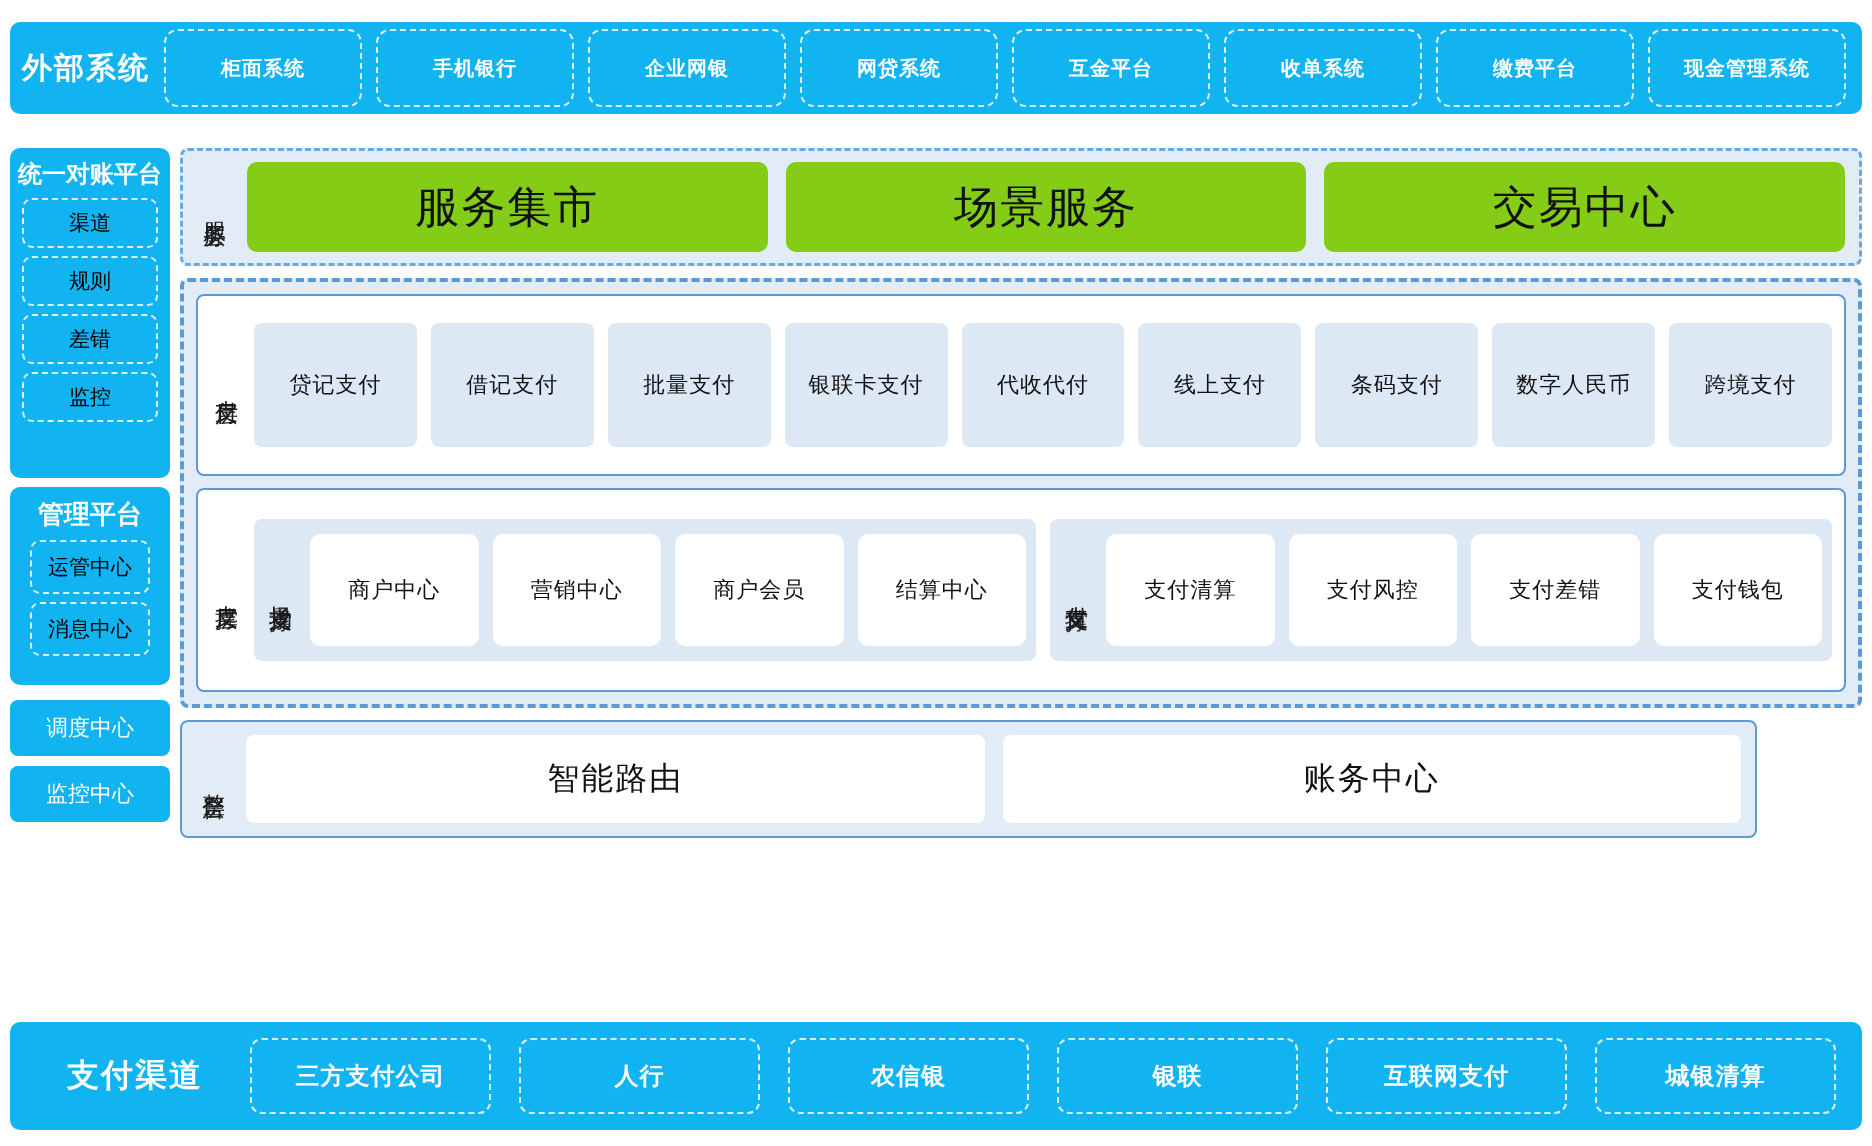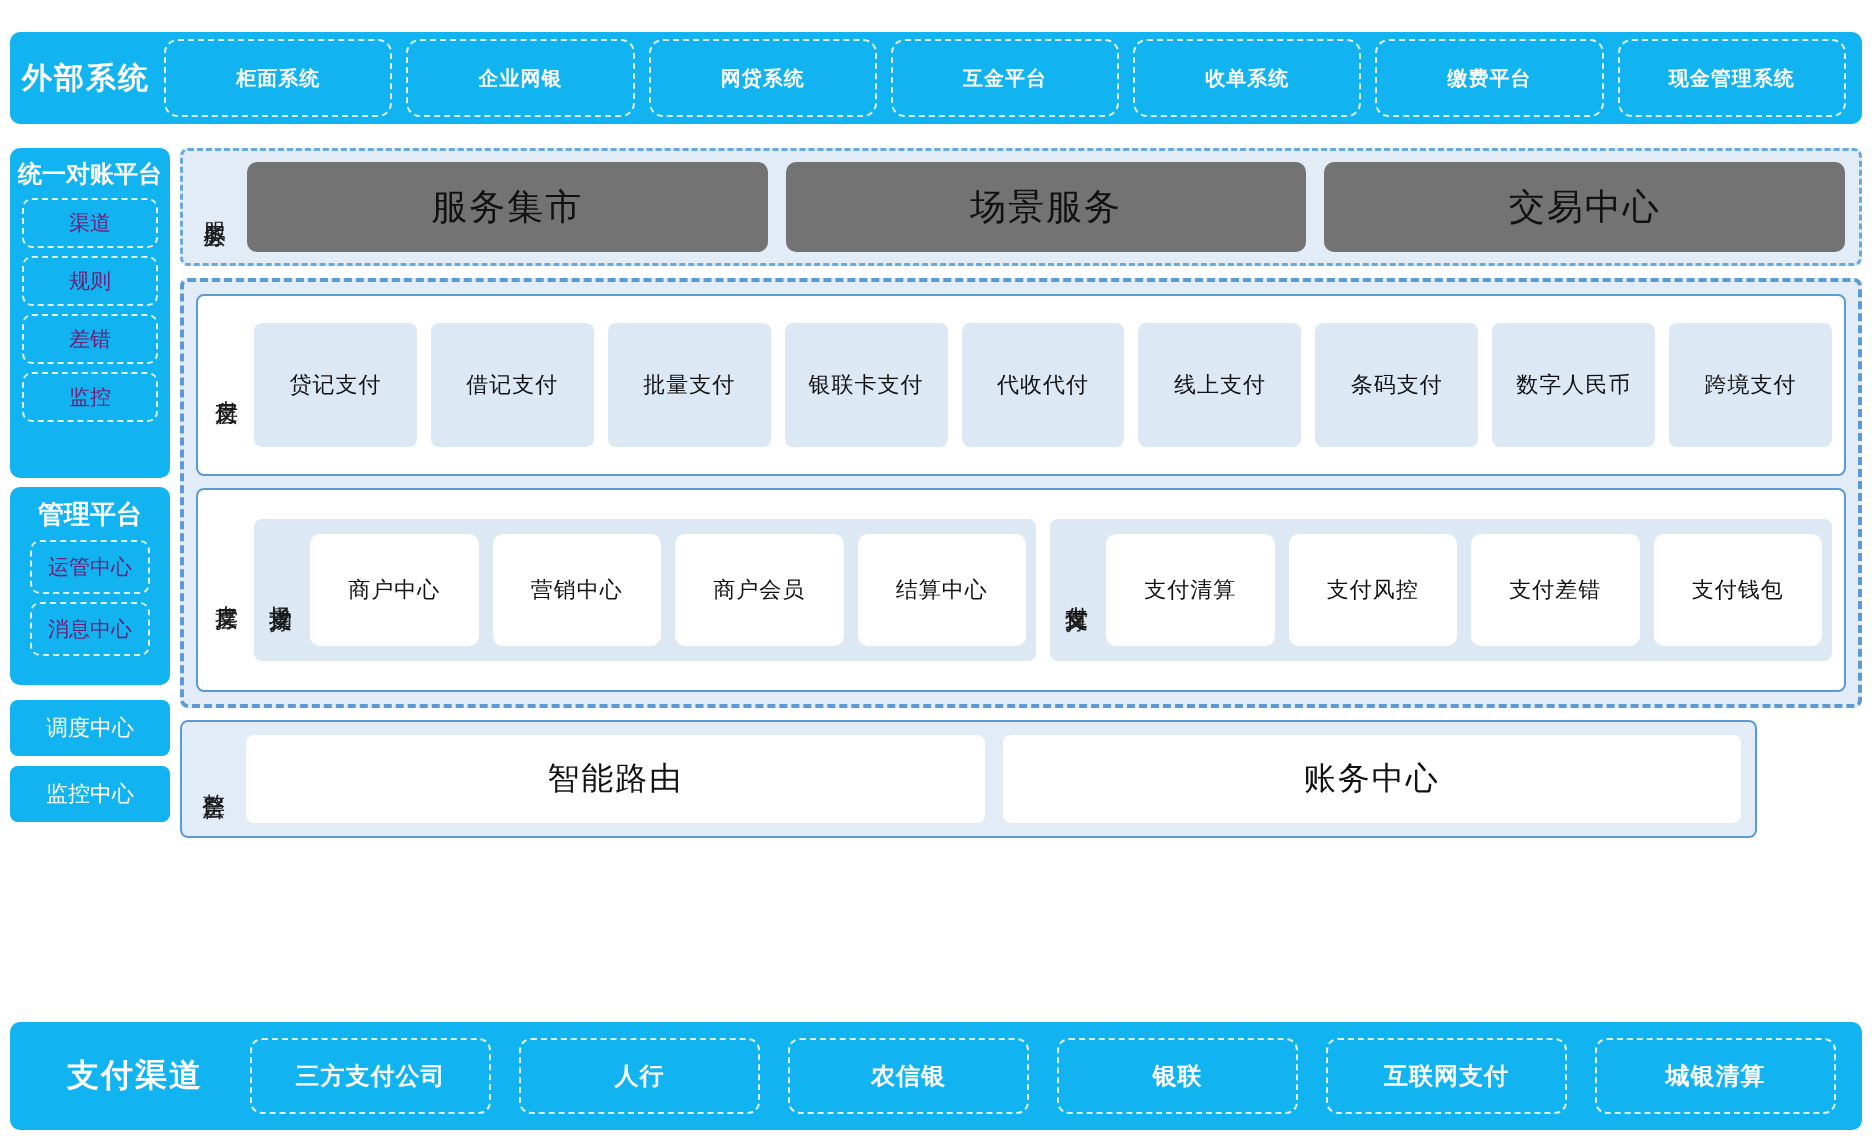--- a/index.html
+++ b/index.html
@@ -32,21 +32,21 @@
   }
 
   
   .blue-bar {
     position: absolute;
     background: #11b3f0;
     border-radius: 10px;
     display: flex;
     align-items: center;
   }
-  #external-bar { left: 10px; top: 32px; width: 1852px; height: 92px; }
+  #external-bar { left: 10px; top: 22px; width: 1852px; height: 92px; }
   .bar-title {
     color: #ffffff;
     font-size: 30px;
     font-weight: bold;
     letter-spacing: 2px;
     flex: 0 0 auto;
     text-align: center;
   }
   #external-bar .bar-title { width: 140px; margin-left: 6px; }
   .bar-items {
@@ -92,21 +92,21 @@
     letter-spacing: 0px;
     white-space: nowrap;
     margin-bottom: 8px;
   }
   #recon-card .left-card-title { font-size: 24px; }
   .left-chip {
     width: 100%;
     height: 50px;
     border: 2px dashed rgba(255,255,255,.85);
     border-radius: 10px;
-    color: #701a75;
+    color: #000000;
     font-size: 21px;
     display: flex;
     align-items: center;
     justify-content: center;
     margin-bottom: 8px;
     white-space: nowrap;
   }
   #mgmt-card .left-chip { height: 54px; }
   .left-solid {
     position: absolute;
@@ -141,26 +141,26 @@
   }
   #service-layer .vert-label { font-size: 23px; width: 36px; height: 96px; }
   .service-cards {
     flex: 1 1 auto;
     display: flex;
     gap: 18px;
     height: 90px;
   }
   .white-big {
     flex: 1 1 0;
-    background: #737373;
-    border-radius: 10px;
-    display: flex;
-    align-items: center;
-    justify-content: center;
-    font-size: 36px;
+    background: #84cc16;
+    border-radius: 10px;
+    display: flex;
+    align-items: center;
+    justify-content: center;
+    font-size: 44px;
     color: #111;
     letter-spacing: 2px;
   }
 
   
   #pay-support-outer {
     position: absolute;
     left: 180px; top: 278px;
     width: 1682px; height: 430px;
     background: #e1ecf7;
@@ -282,20 +282,21 @@
 </style>
 </head>
 <body>
 
 <div id="page">
 
   <div class="blue-bar" id="external-bar">
     <div class="bar-title">外部系统</div>
     <div class="bar-items">
       <div class="dash-chip">柜面系统</div>
+      <div class="dash-chip">手机银行</div>
       <div class="dash-chip">企业网银</div>
       <div class="dash-chip">网贷系统</div>
       <div class="dash-chip">互金平台</div>
       <div class="dash-chip">收单系统</div>
       <div class="dash-chip">缴费平台</div>
       <div class="dash-chip">现金管理系统</div>
     </div>
   </div>
 
   <div class="left-card" id="recon-card">

